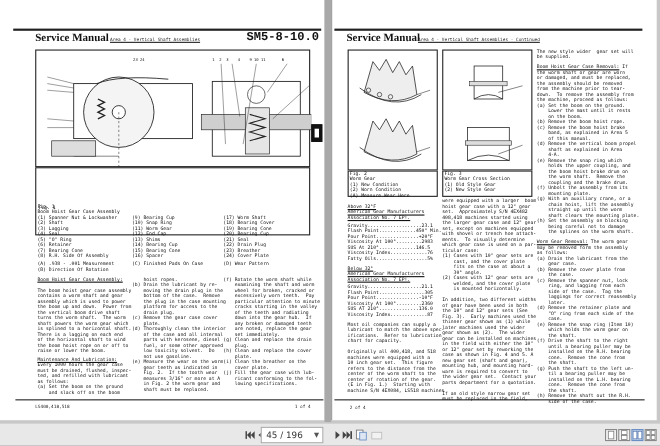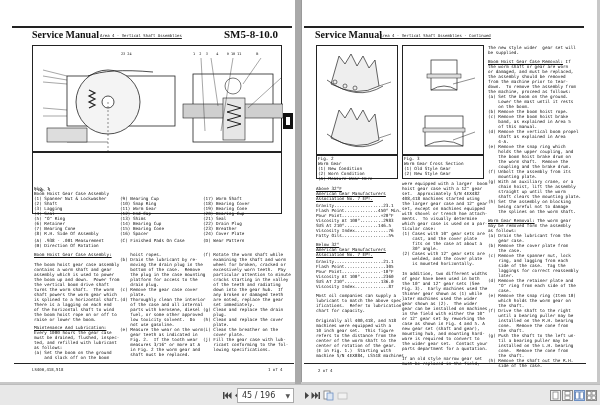--- a/index.html
+++ b/index.html
@@ -6,21 +6,21 @@
 html,body{width:600px;height:405px;overflow:hidden;background:#b8b8b8}
 body{position:relative;font-family:"DejaVu Sans Mono",monospace}
 .viewer{position:absolute;left:0;top:0;width:600px;height:384px;background:#c8c8c8}
 .page{position:absolute;top:0;background:#fff;height:382px;overflow:hidden}
 .page.left{left:0;width:295px}
 .page.right{left:301px;width:296px;border-left:1px solid #999}
 .gutter{position:absolute;left:295px;top:0;width:6px;height:384px;background:#a9a9a9}
 .rule{position:absolute;height:2px;background:#222}
 .hdr-title{position:absolute;font-family:Liberation Serif, serif;font-weight:bold;font-size:10px;color:#111}
 .hdr-area{position:absolute;font-size:4px;text-decoration:underline;color:#222}
-.hdr-code{position:absolute;font-family:Liberation Serif, serif;font-weight:bold;font-size:11px;color:#111}
+.hdr-code{position:absolute;font-family:Liberation Mono, monospace;font-weight:bold;font-size:11px;color:#111}
 .box{position:absolute;border:1px solid #222;background:#fff}
 .txt{position:absolute;font-size:4.3px;line-height:5px;color:#111;white-space:pre}
 .u{text-decoration:underline}
 .footer{position:absolute;font-size:4px;color:#222}
 .tab{position:absolute;left:283px;top:113px;width:10px;height:16px;background:#111;border:1px solid #111}
 .tab::after{content:"";position:absolute;left:2px;top:3px;width:4px;height:8px;background:#fff}
 .toolbar{position:absolute;left:0;top:384px;width:600px;height:21px;background:#e8e8e8;border-top:1px solid #bdbdbd}
 .tb-btn{position:absolute;top:6px;width:9px;height:9px;color:#333;font-size:8px;line-height:9px;text-align:center;cursor:pointer}
 .pagebox{position:absolute;left:237px;top:3px;width:57px;height:15px;background:#fff;border:1px solid #aaa;font-family:"DejaVu Sans",sans-serif;font-size:8px;line-height:13px;padding-left:4px;color:#333}
 .pagebox .caret{position:absolute;right:3px;top:0;font-size:6px;color:#555}

